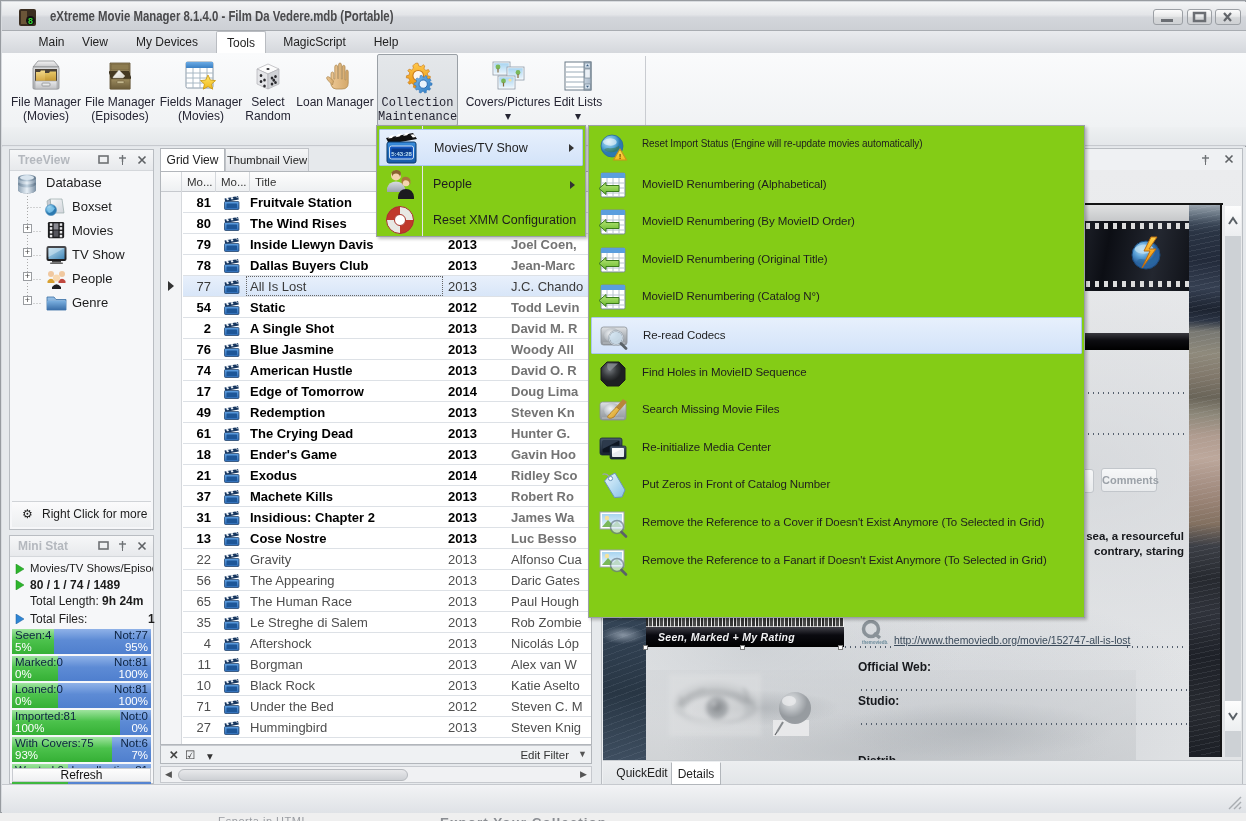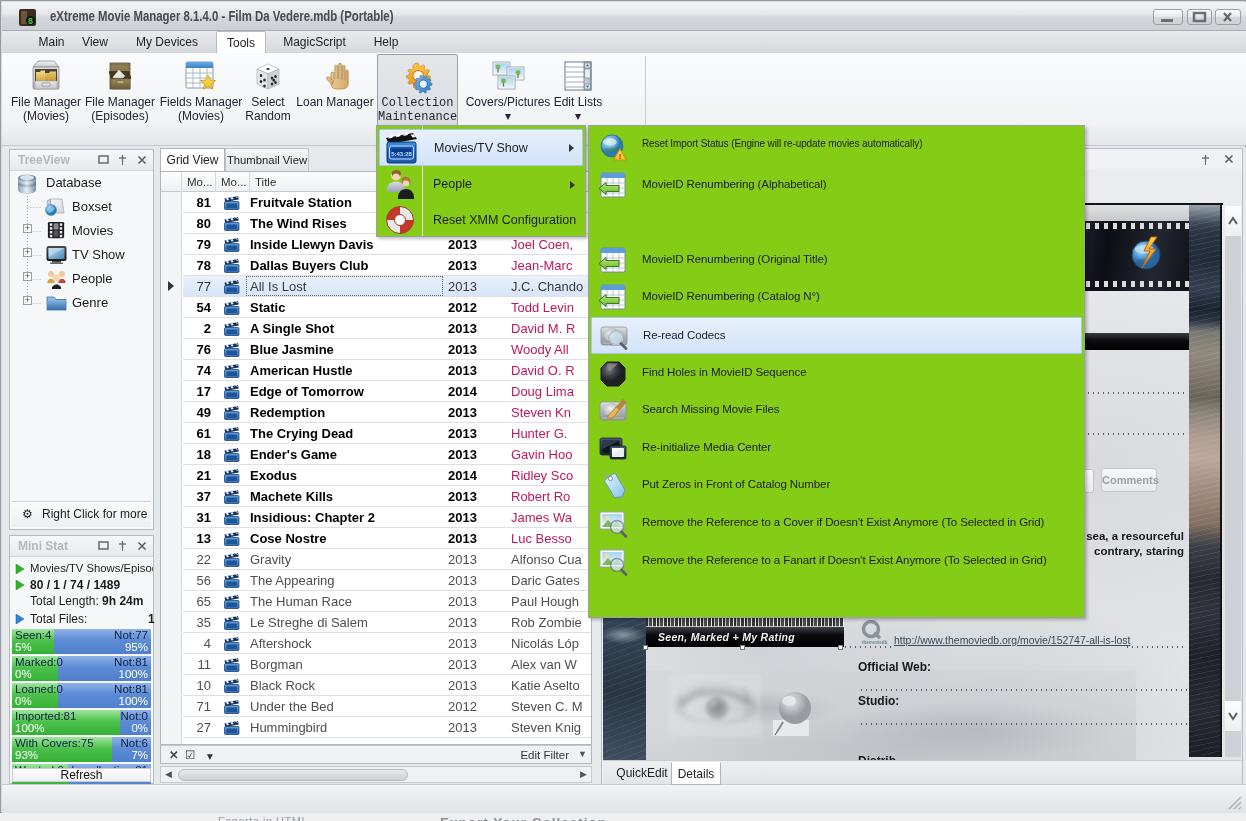--- a/index.html
+++ b/index.html
@@ -58,21 +58,21 @@
 #gtab1 { left:0px; width:65px; background:#fff; border:1px solid #b2b6bb; border-bottom:none; z-index:2; }
 #gtab2 { left:65px; width:84px; font-size:11.3px; background:linear-gradient(#f5f6f7,#e2e4e8); border:1px solid #c0c3c8; border-bottom:none; }
 #gridbox { position:absolute; left:0; top:23px; width:432px; height:574px; background:#fff; border:1px solid #b2b6bb; overflow:hidden; }
 #ghead { position:absolute; left:0; top:0; width:430px; height:20px; background:linear-gradient(#fdfdfd,#eef0f2); border-bottom:1px solid #c6c9ce; }
 #ghead .hcell { position:absolute; top:0; height:20px; line-height:20px; font-size:11.5px; color:#333; border-right:1px solid #d5d8dc; padding-left:4px; }
 .grow { position:absolute; left:0; width:408px; height:21px; border-bottom:1px solid #dde1e6; font-size:13px; }
 .grow .num { position:absolute; left:0px; width:28px; text-align:right; line-height:21px; font-weight:bold; color:#000; }
 .grow .clap { position:absolute; left:40px; top:2px; width:17px; height:17px; }
 .grow .ttl { position:absolute; left:67px; line-height:21px; font-weight:bold; color:#000; white-space:nowrap; }
 .grow .yr { position:absolute; left:265px; width:36px; line-height:21px; font-weight:bold; color:#000; }
-.grow .dir { position:absolute; left:328px; line-height:21px; font-weight:normal; color:#be185d; white-space:nowrap; }
+.grow .dir { position:absolute; left:328px; line-height:21px; font-weight:bold; color:#737373; white-space:nowrap; }
 .grow.seen .num,.grow.seen .ttl,.grow.seen .yr,.grow.seen .dir { font-weight:normal; color:#4e4e4e; }
 .grow.sel { background:linear-gradient(#e8f0fb,#d8e6f8); }
 .grow.sel .num,.grow.sel .ttl,.grow.sel .yr,.grow.sel .dir { font-weight:normal; color:#3a3a3a; }
 .rowind { position:absolute; left:0; top:0; width:21px; height:574px; background:#f3f4f6; border-right:1px solid #d5d8dc; }
 #filterrow { position:absolute; left:0; top:597px; width:432px; height:19px; background:#eff1f3; border:1px solid #b2b6bb; border-top:1px solid #c6c9ce; font-size:11.5px; color:#333; }
 #hscroll { position:absolute; left:0; top:618px; width:432px; height:17px; background:#f0f1f3; border:1px solid #c6c9ce; }
 #hthumb { position:absolute; left:17px; top:2px; width:230px; height:12px; background:linear-gradient(#e8e9eb,#cdd0d4); border:1px solid #b6b9be; border-radius:6px; }
 
 #rightpanel { position:absolute; left:599px; top:1px; width:642px; height:637px; background:#eff1f3; border:1px solid #b9bdc2; }
 .rp { position:absolute; }
@@ -1226,20 +1226,26 @@
         <use href="#s-globewarn"></use>
       </svg>
     <span class="mtext" style="left:51px;top:9px;font-size:10px;letter-spacing:-0.1px;">Reset Import Status (Engine will re-update movies automatically)</span>
   </div>
   <div class="mitem" style="top:41px;left:2px;width:491px;height:37px;">
     <svg style="position:absolute;left:7px;top:4px;width:30px;height:30px;" viewBox="0 0 30 30">
         <use href="#s-tablearrow"></use>
       </svg>
     <span class="mtext" style="left:51px;top:11px;font-size:11.5px;letter-spacing:-0.1px;">MovieID Renumbering (Alphabetical)</span>
   </div>
+  <div class="mitem" style="top:78px;left:2px;width:491px;height:37px;">
+    <svg style="position:absolute;left:7px;top:4px;width:30px;height:30px;" viewBox="0 0 30 30">
+        <use href="#s-tablearrow"></use>
+      </svg>
+    <span class="mtext" style="left:51px;top:11px;font-size:11.5px;letter-spacing:-0.1px;">MovieID Renumbering (By MovieID Order)</span>
+  </div>
   <div class="mitem" style="top:116px;left:2px;width:491px;height:37px;">
     <svg style="position:absolute;left:7px;top:4px;width:30px;height:30px;" viewBox="0 0 30 30">
         <use href="#s-tablearrow"></use>
       </svg>
     <span class="mtext" style="left:51px;top:11px;font-size:11.5px;letter-spacing:-0.1px;">MovieID Renumbering (Original Title)</span>
   </div>
   <div class="mitem" style="top:153px;left:2px;width:491px;height:37px;">
     <svg style="position:absolute;left:7px;top:4px;width:30px;height:30px;" viewBox="0 0 30 30">
         <use href="#s-tablearrow"></use>
       </svg>

